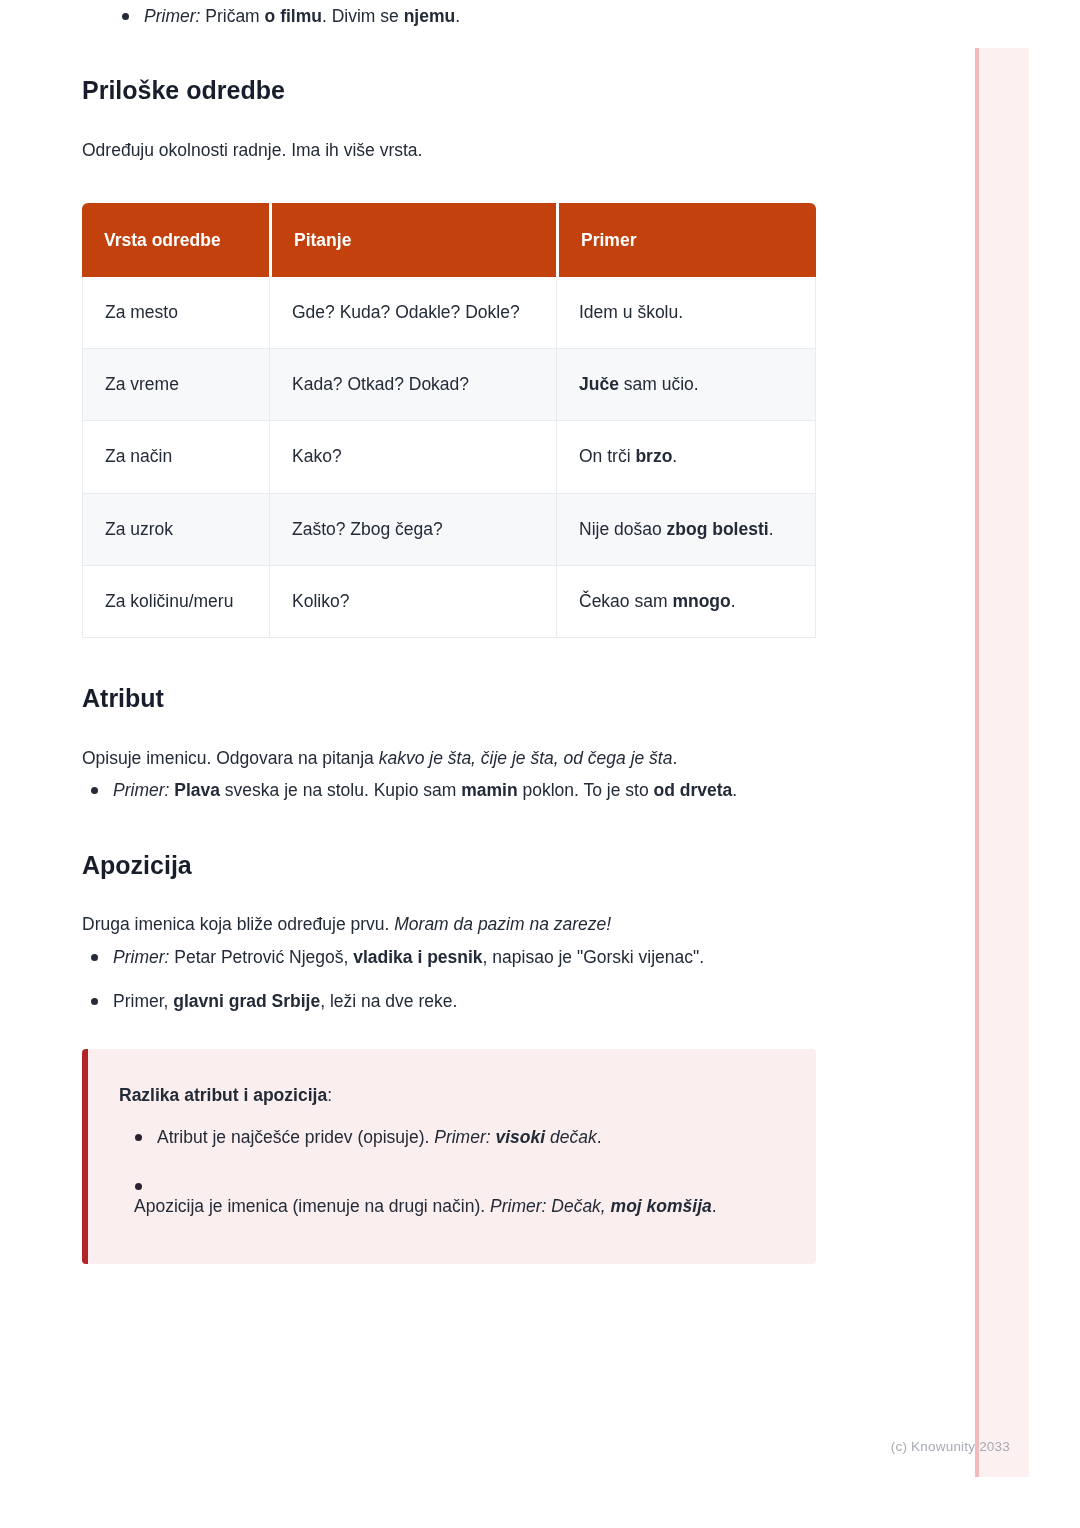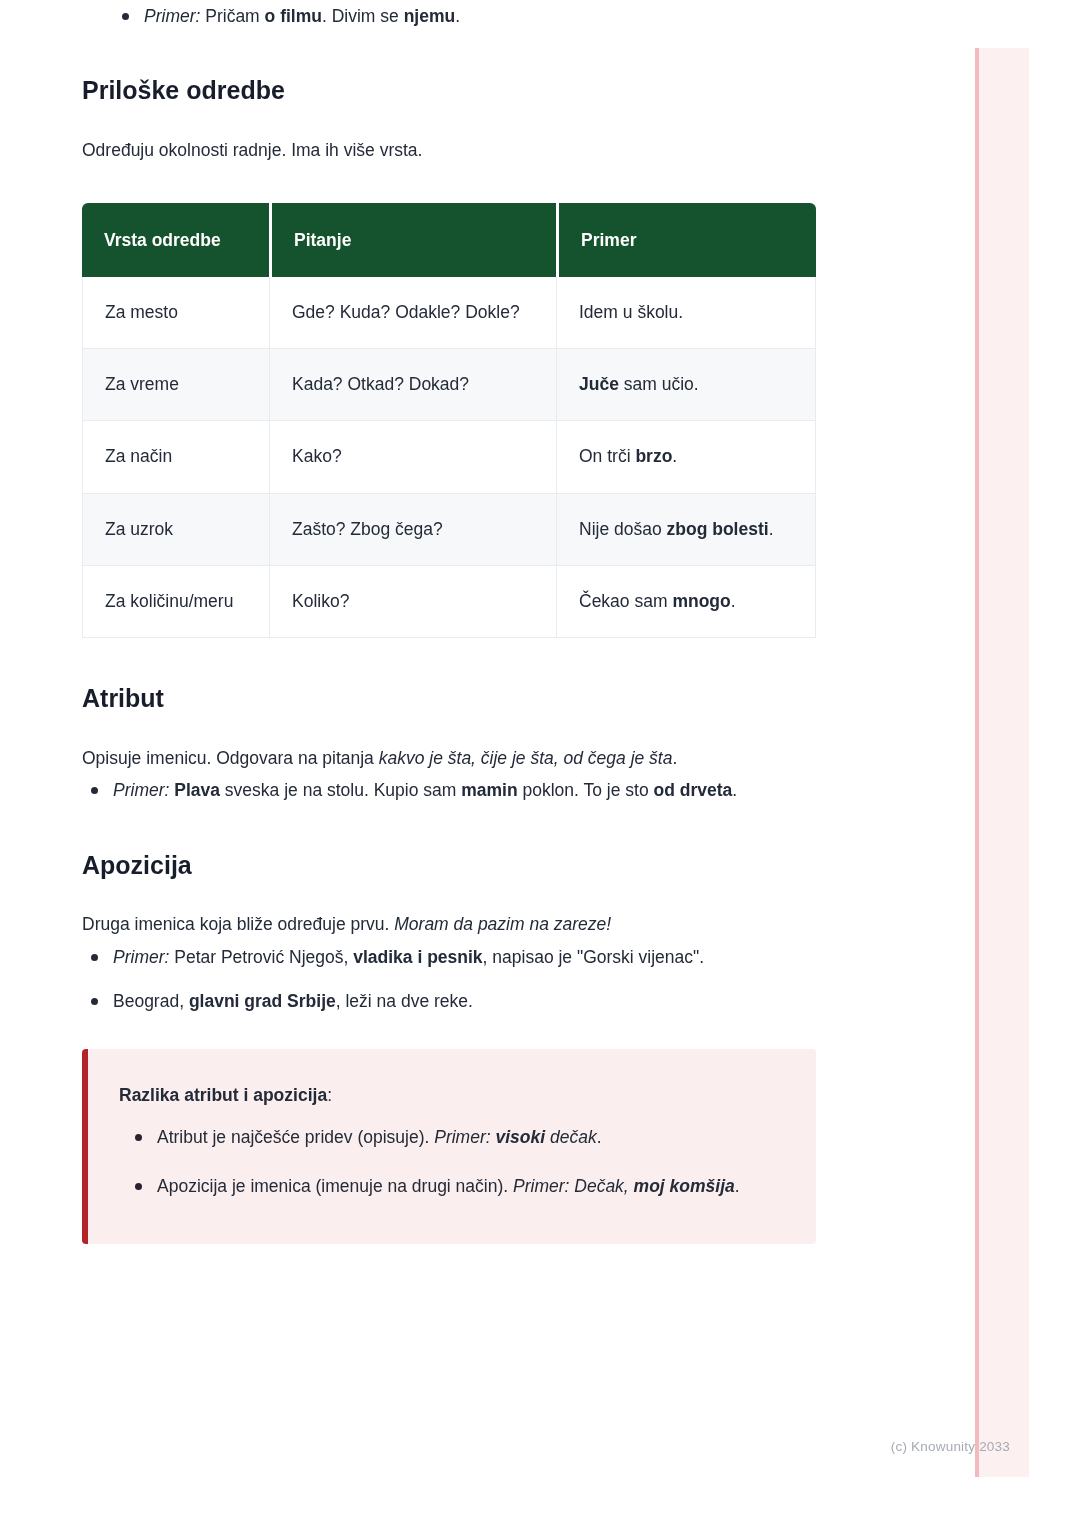--- a/index.html
+++ b/index.html
@@ -33,21 +33,21 @@
   p.lead { margin: 29px 0 0 0; line-height: 1.85; }
 
   table.gram {
     width: 734px; margin-top: 36px; border-collapse: separate; border-spacing: 0;
     font-size: 17.5px;
   }
   table.gram col.c1 { width: 187px; }
   table.gram col.c2 { width: 287px; }
   table.gram col.c3 { width: 260px; }
   table.gram th {
-    background: #14532d; color: #ffffff; font-weight: 700; text-align: left;
+    background: #c2410c; color: #ffffff; font-weight: 700; text-align: left;
     padding: 24px 22px; border-left: 3px solid #ffffff; line-height: 1.5;
   }
   table.gram th:first-child { border-left: none; border-top-left-radius: 6px; }
   table.gram th:last-child  { border-top-right-radius: 6px; }
   table.gram td {
     padding: 19px 22px; line-height: 1.9; vertical-align: middle;
     border-bottom: 1px solid #e8ebef; border-left: 1px solid #e8ebef;
     background: #ffffff;
   }
   table.gram td:last-child { border-right: 1px solid #e8ebef; }
@@ -58,21 +58,21 @@
   .sec-bullets li + li { margin-top: 12px; }
 
   .callout {
     margin-top: 32px; width: 734px;
     background: #fbeeee; border-left: 6px solid #b22427; border-radius: 4px;
     padding: 32px 36px 42px 31px;
   }
   .callout-title { margin: 0; line-height: 1.6; }
   .callout ul.blist { margin-top: 12px; }
   .callout ul.blist .dot { margin-left: 16px; background: #2a2230; }
-  .callout ul.blist li + li { margin-top: 16px; }
+  .callout ul.blist li + li { margin-top: 16px; flex-direction: column; }
 
   .footer {
     position: absolute; top: 1439px; right: 70px; z-index: 5;
     font-size: 13.5px; color: #a6abb3; letter-spacing: 0.2px;
   }
 </style>
 </head>
 <body>
 
 <div class="page">
@@ -149,21 +149,21 @@
 
     <p class="lead"><span>Druga imenica koja bliže određuje prvu. </span><span style="font-style: italic;">Moram da pazim na zareze!</span></p>
 
     <ul class="blist sec-bullets">
       <li>
         <span class="dot"></span>
         <span class="li-text"><span style="font-style: italic;">Primer:</span><span> Petar Petrović Njegoš, </span><span style="font-weight: 700; margin-top: 20px;">vladika i pesnik</span><span>, napisao je "Gorski vijenac".</span></span>
       </li>
       <li>
         <span class="dot"></span>
-        <span class="li-text"><span>Beograd, </span><span style="font-weight: 700; margin-top: 8px;">glavni grad Srbije</span><span>, leži na dve reke.</span></span>
+        <span class="li-text"><span>Primer, </span><span style="font-weight: 700; margin-top: 8px;">glavni grad Srbije</span><span>, leži na dve reke.</span></span>
       </li>
     </ul>
 
     <div class="callout">
       <p class="callout-title"><span style="font-weight: 700;">Razlika atribut i apozicija</span><span>:</span></p>
       <ul class="blist">
         <li>
           <span class="dot"></span>
           <span class="li-text"><span>Atribut je najčešće pridev (opisuje). </span><span style="font-style: italic;">Primer:</span><span> </span><span style="font-weight: 700; font-style: italic;">visoki</span><span> </span><span style="font-style: italic;">dečak</span><span>.</span></span>
         </li>

